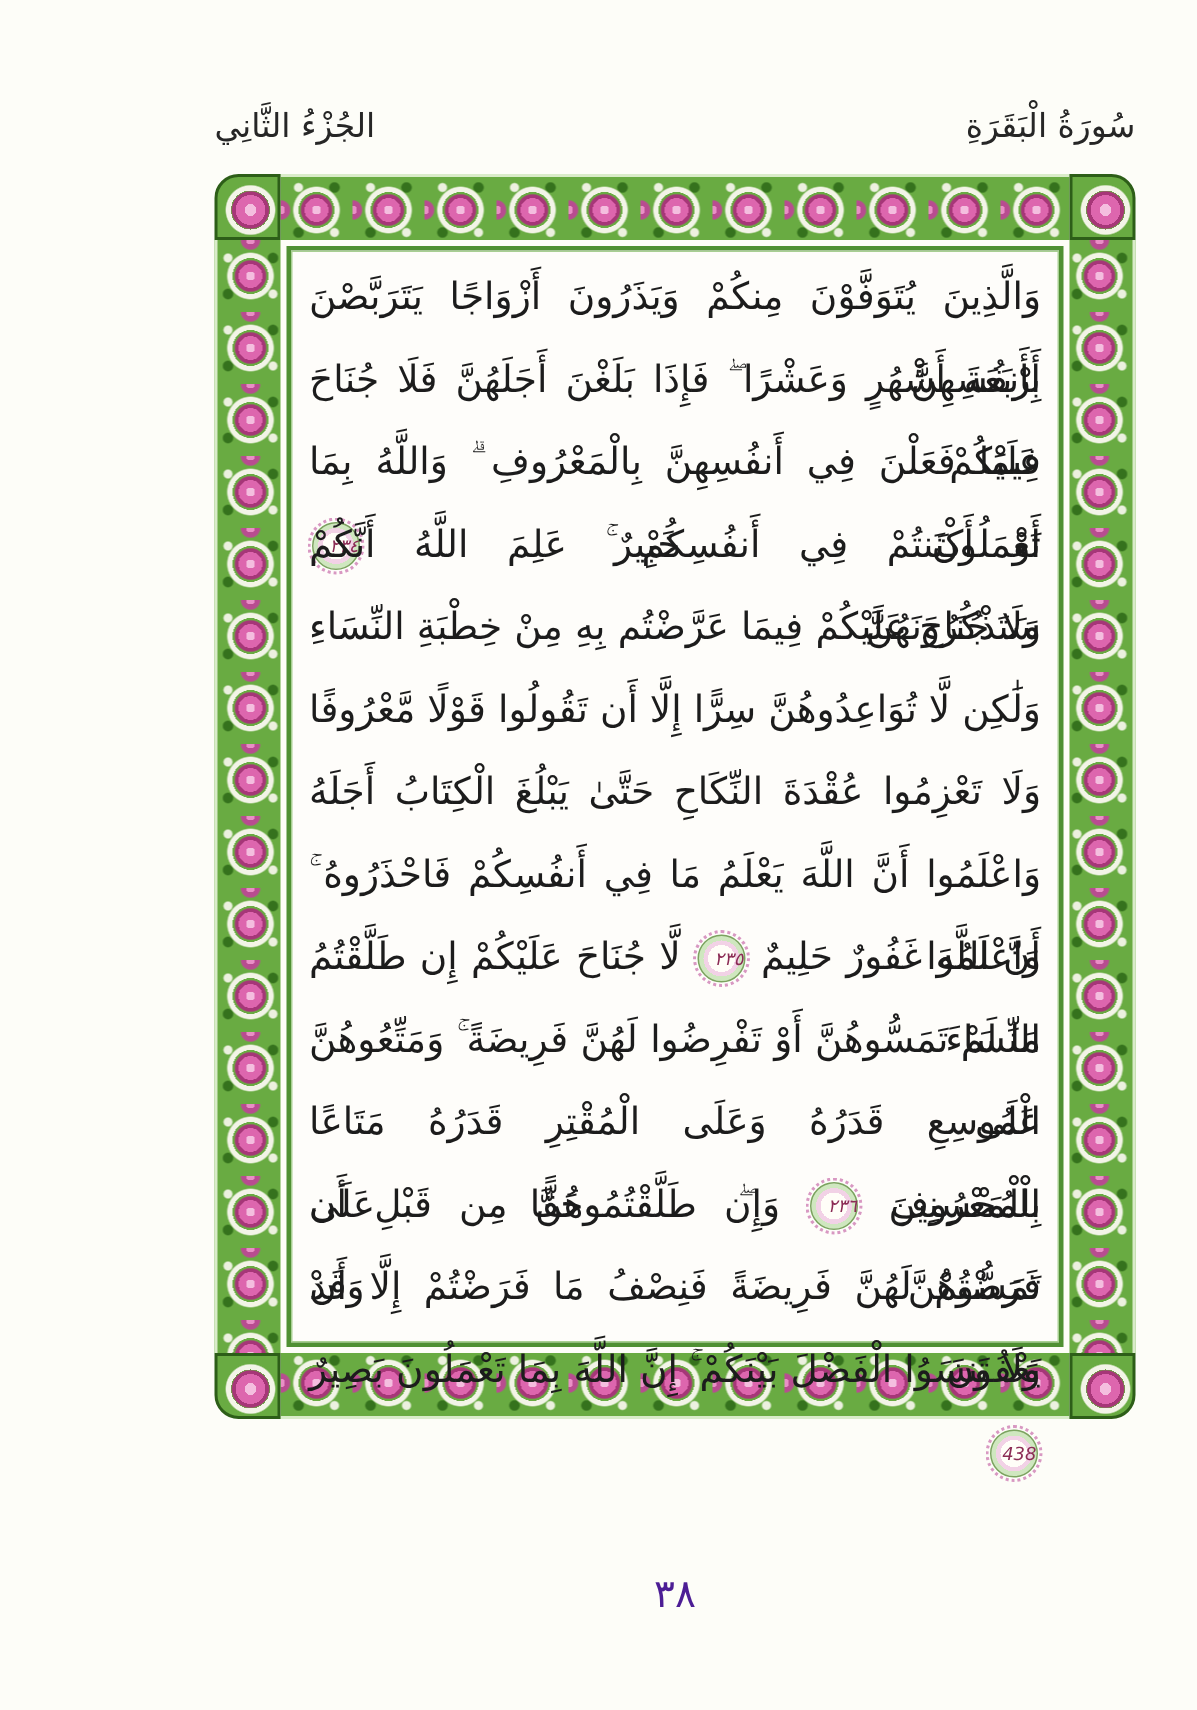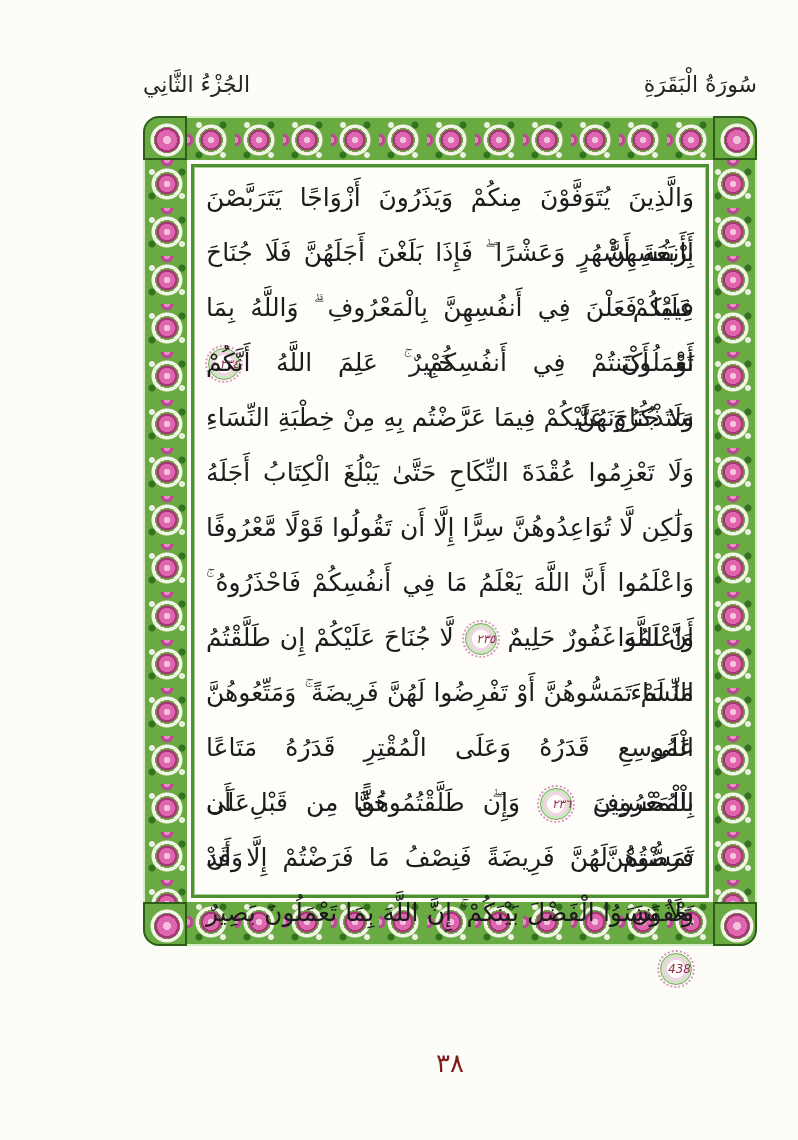--- a/index.html
+++ b/index.html
@@ -95,21 +95,21 @@
     outline:2px dotted #d898c2;outline-offset:1px;
     vertical-align:middle;
     text-align:center;line-height:30px;
     font-size:12px;color:#8b2c55;
     margin:0 2px;
     font-style:italic;
   }
   
   .pageno{
     position:absolute;left:143px;top:1048px;width:614px;
-    text-align:center;font-size:26px;color:#7f1d1d;
+    text-align:center;font-size:26px;color:#4c1d95;
   }
 </style>
 </head>
 <body>
 
 <div class="header">
   <div class="h-label surah">سُورَةُ الْبَقَرَةِ</div>
   <div class="h-label juz">الجُزْءُ الثَّانِي</div>
 </div>
 
@@ -145,26 +145,26 @@
     <span class="seg before">أَوْ أَكْنَنتُمْ فِي أَنفُسِكُمْ ۚ عَلِمَ اللَّهُ أَنَّكُمْ سَتَذْكُرُونَهُنَّ</span>
     
     
   </div>
           <div class="qline">
     <span class="seg before">وَلَا جُنَاحَ عَلَيْكُمْ فِيمَا عَرَّضْتُم بِهِ مِنْ خِطْبَةِ النِّسَاءِ</span>
     
     
   </div>
           <div class="qline">
+    <span class="seg before">وَلَٰكِن لَّا تُوَاعِدُوهُنَّ سِرًّا إِلَّا أَن تَقُولُوا قَوْلًا مَّعْرُوفًا</span>
+    
+    
+  </div>
+          <div class="qline">
     <span class="seg before">وَلَا تَعْزِمُوا عُقْدَةَ النِّكَاحِ حَتَّىٰ يَبْلُغَ الْكِتَابُ أَجَلَهُ</span>
-    
-    
-  </div>
-          <div class="qline">
-    <span class="seg before">وَلَٰكِن لَّا تُوَاعِدُوهُنَّ سِرًّا إِلَّا أَن تَقُولُوا قَوْلًا مَّعْرُوفًا</span>
     
     
   </div>
           <div class="qline">
     <span class="seg before">وَاعْلَمُوا أَنَّ اللَّهَ يَعْلَمُ مَا فِي أَنفُسِكُمْ فَاحْذَرُوهُ ۚ وَاعْلَمُوا</span>
     
     
   </div>
           <div class="qline">
     <span class="seg before">أَنَّ اللَّهَ غَفُورٌ حَلِيمٌ</span>

